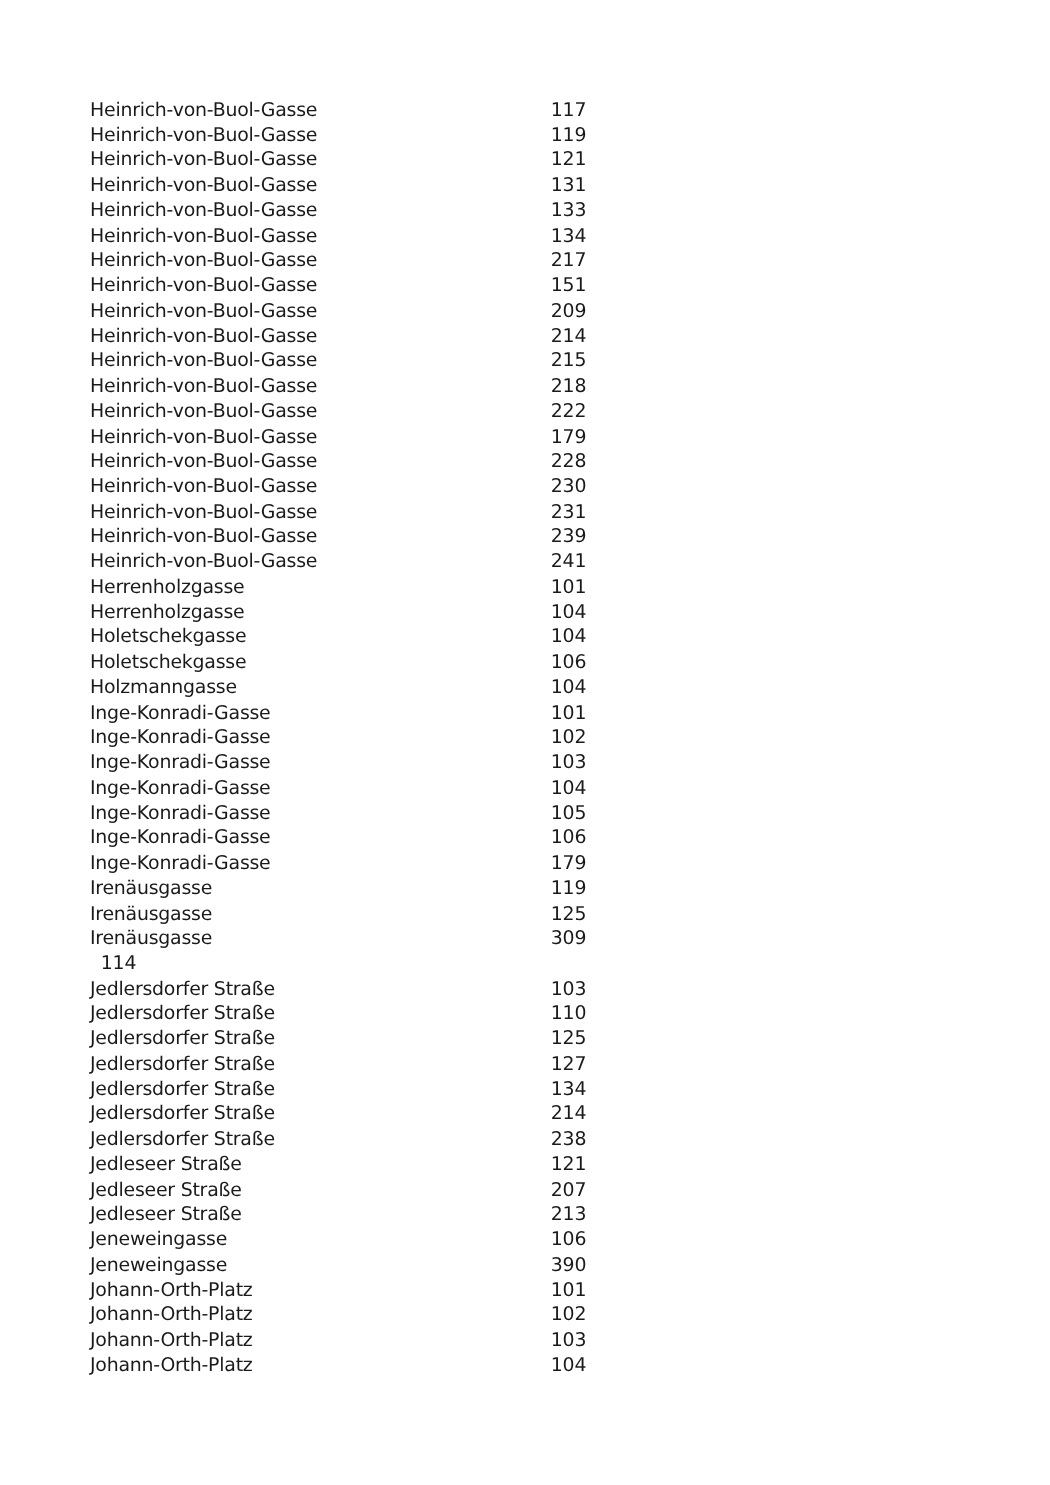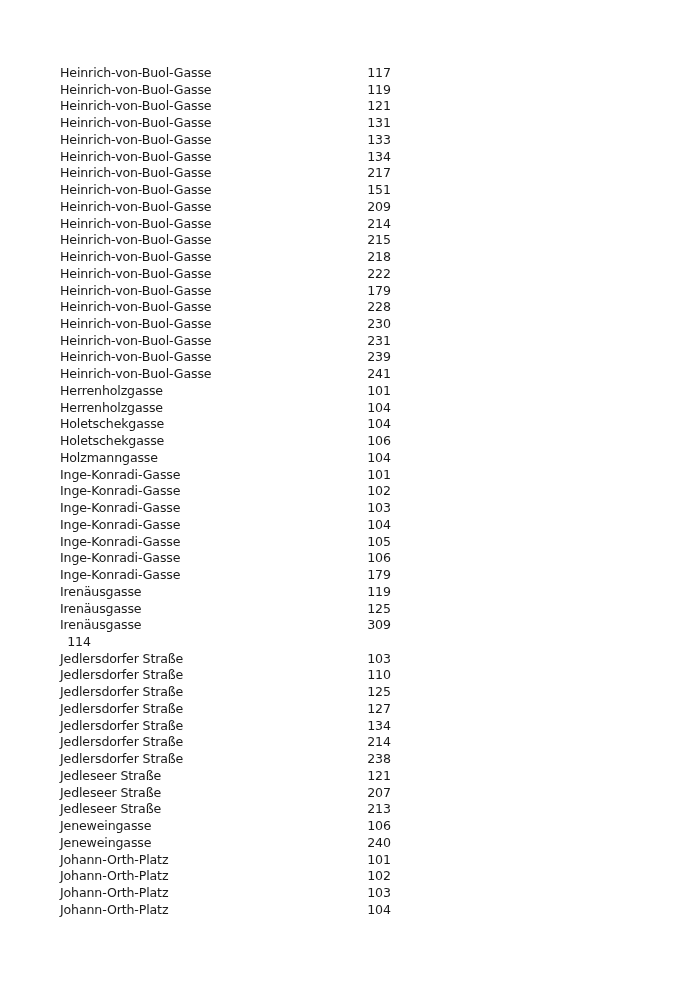--- a/index.html
+++ b/index.html
@@ -229,21 +229,21 @@
       <div class="row">
         <span class="street">Jedleseer Straße</span>
         <span class="number">213</span>
       </div>
       <div class="row">
         <span class="street">Jeneweingasse</span>
         <span class="number">106</span>
       </div>
       <div class="row">
         <span class="street">Jeneweingasse</span>
-        <span class="number">240</span>
+        <span class="number">390</span>
       </div>
       <div class="row">
         <span class="street">Johann-Orth-Platz</span>
         <span class="number">101</span>
       </div>
       <div class="row">
         <span class="street">Johann-Orth-Platz</span>
         <span class="number">102</span>
       </div>
       <div class="row">

